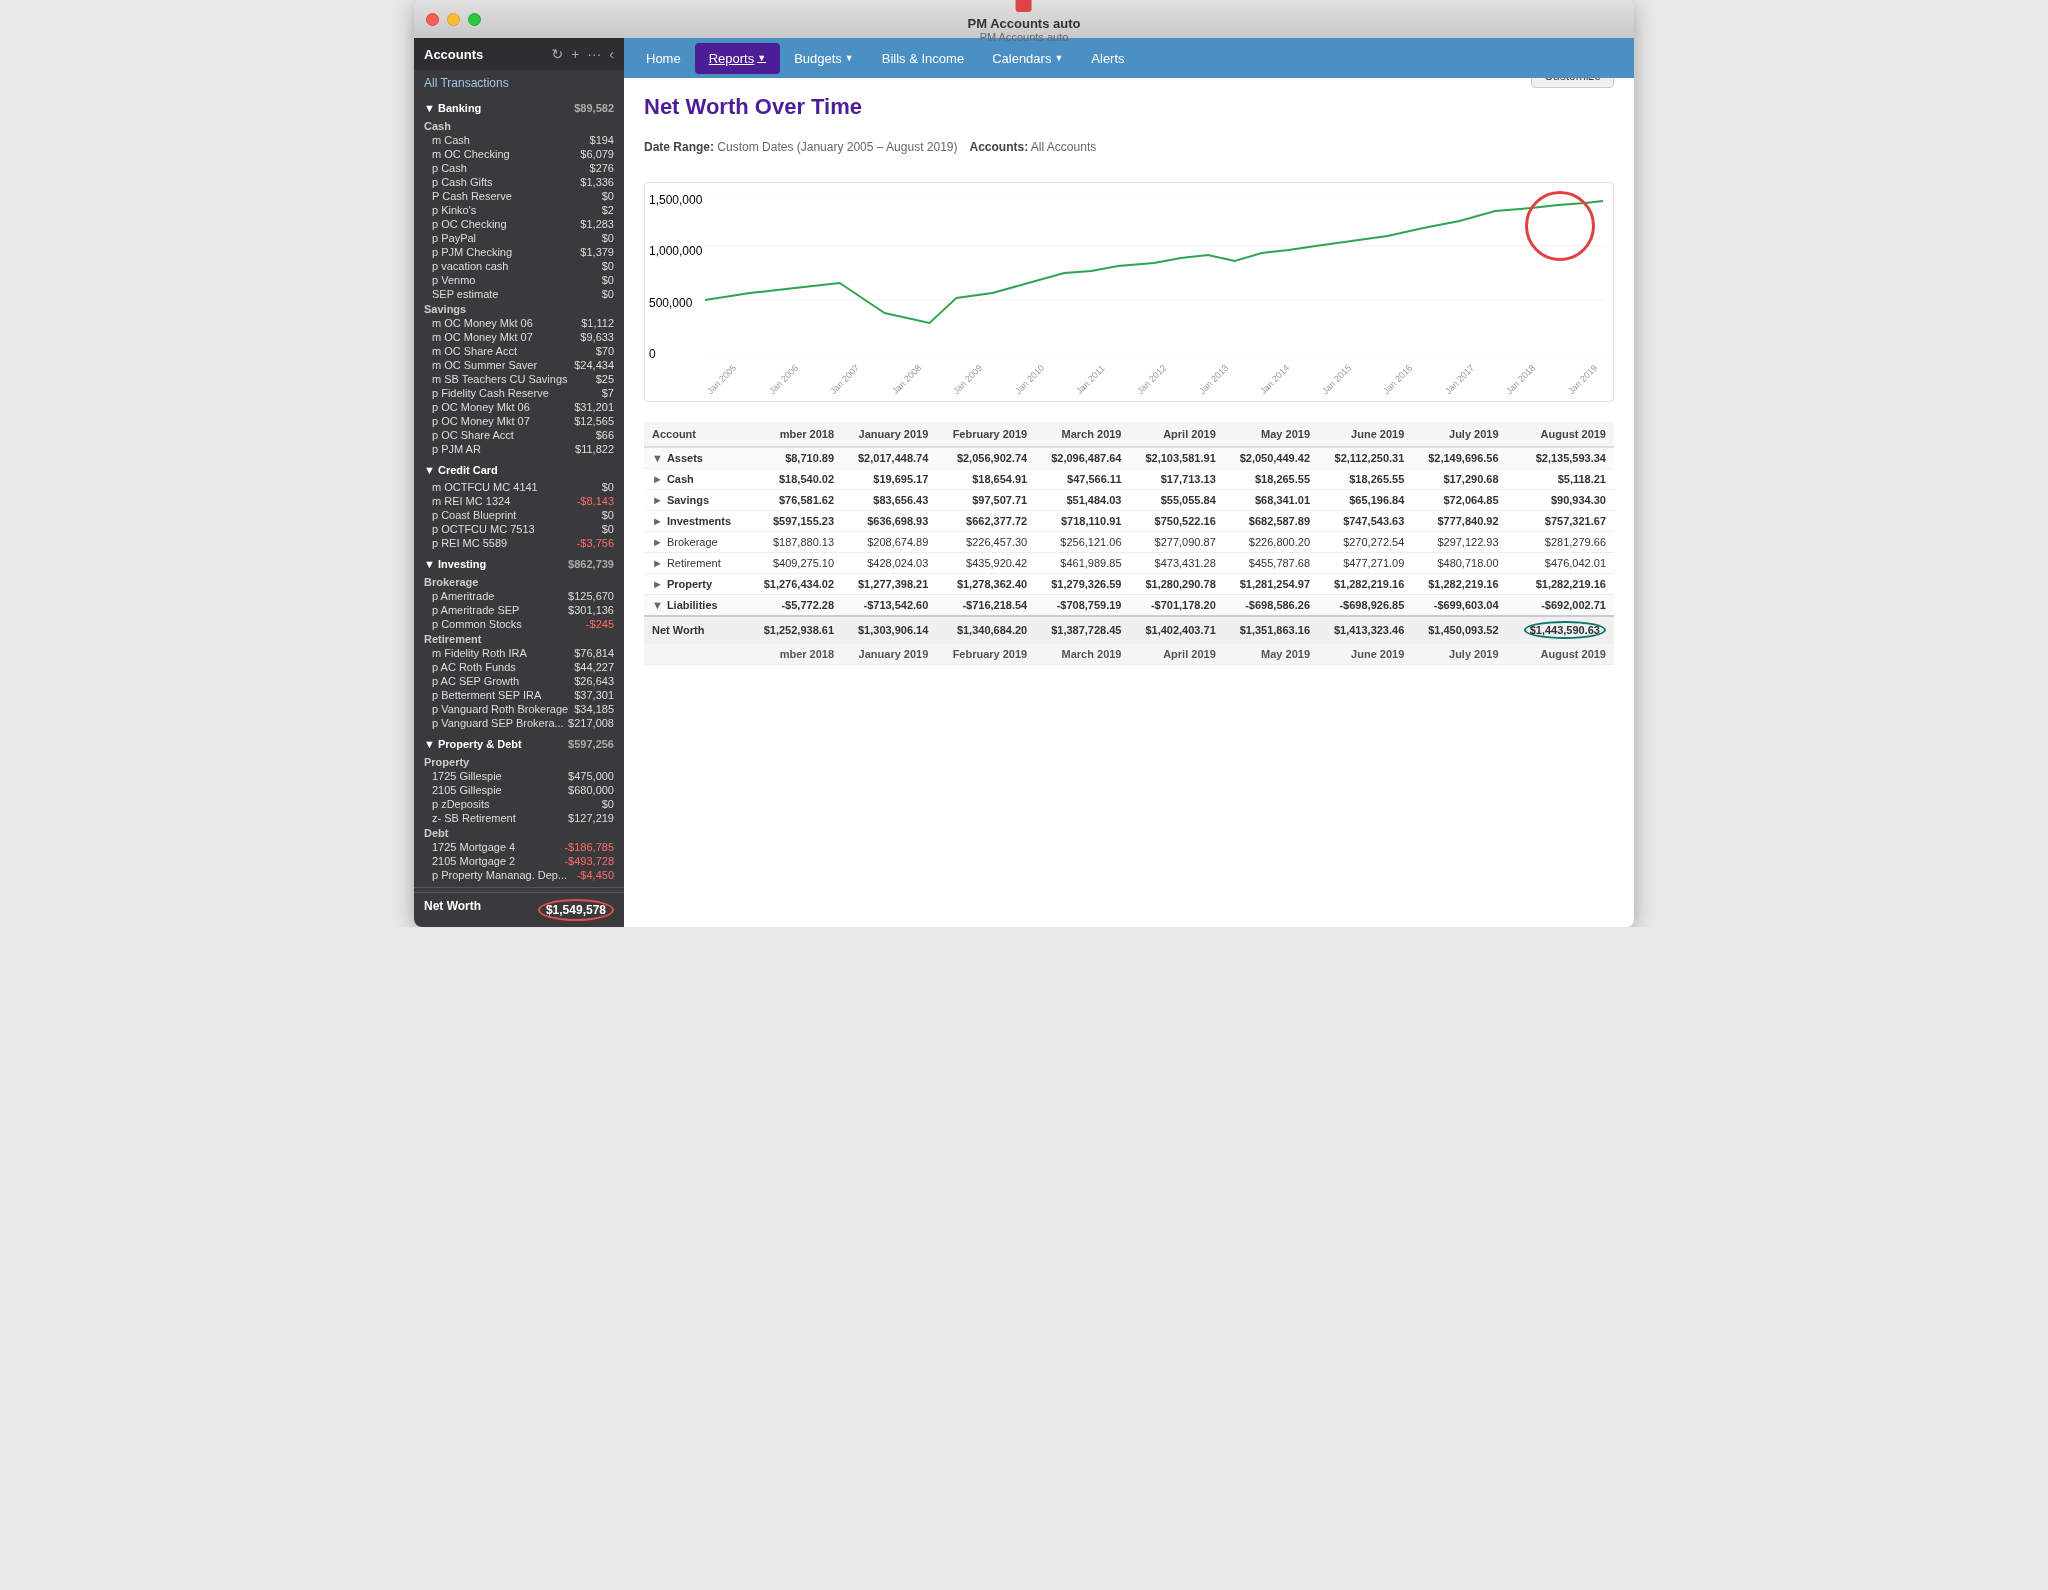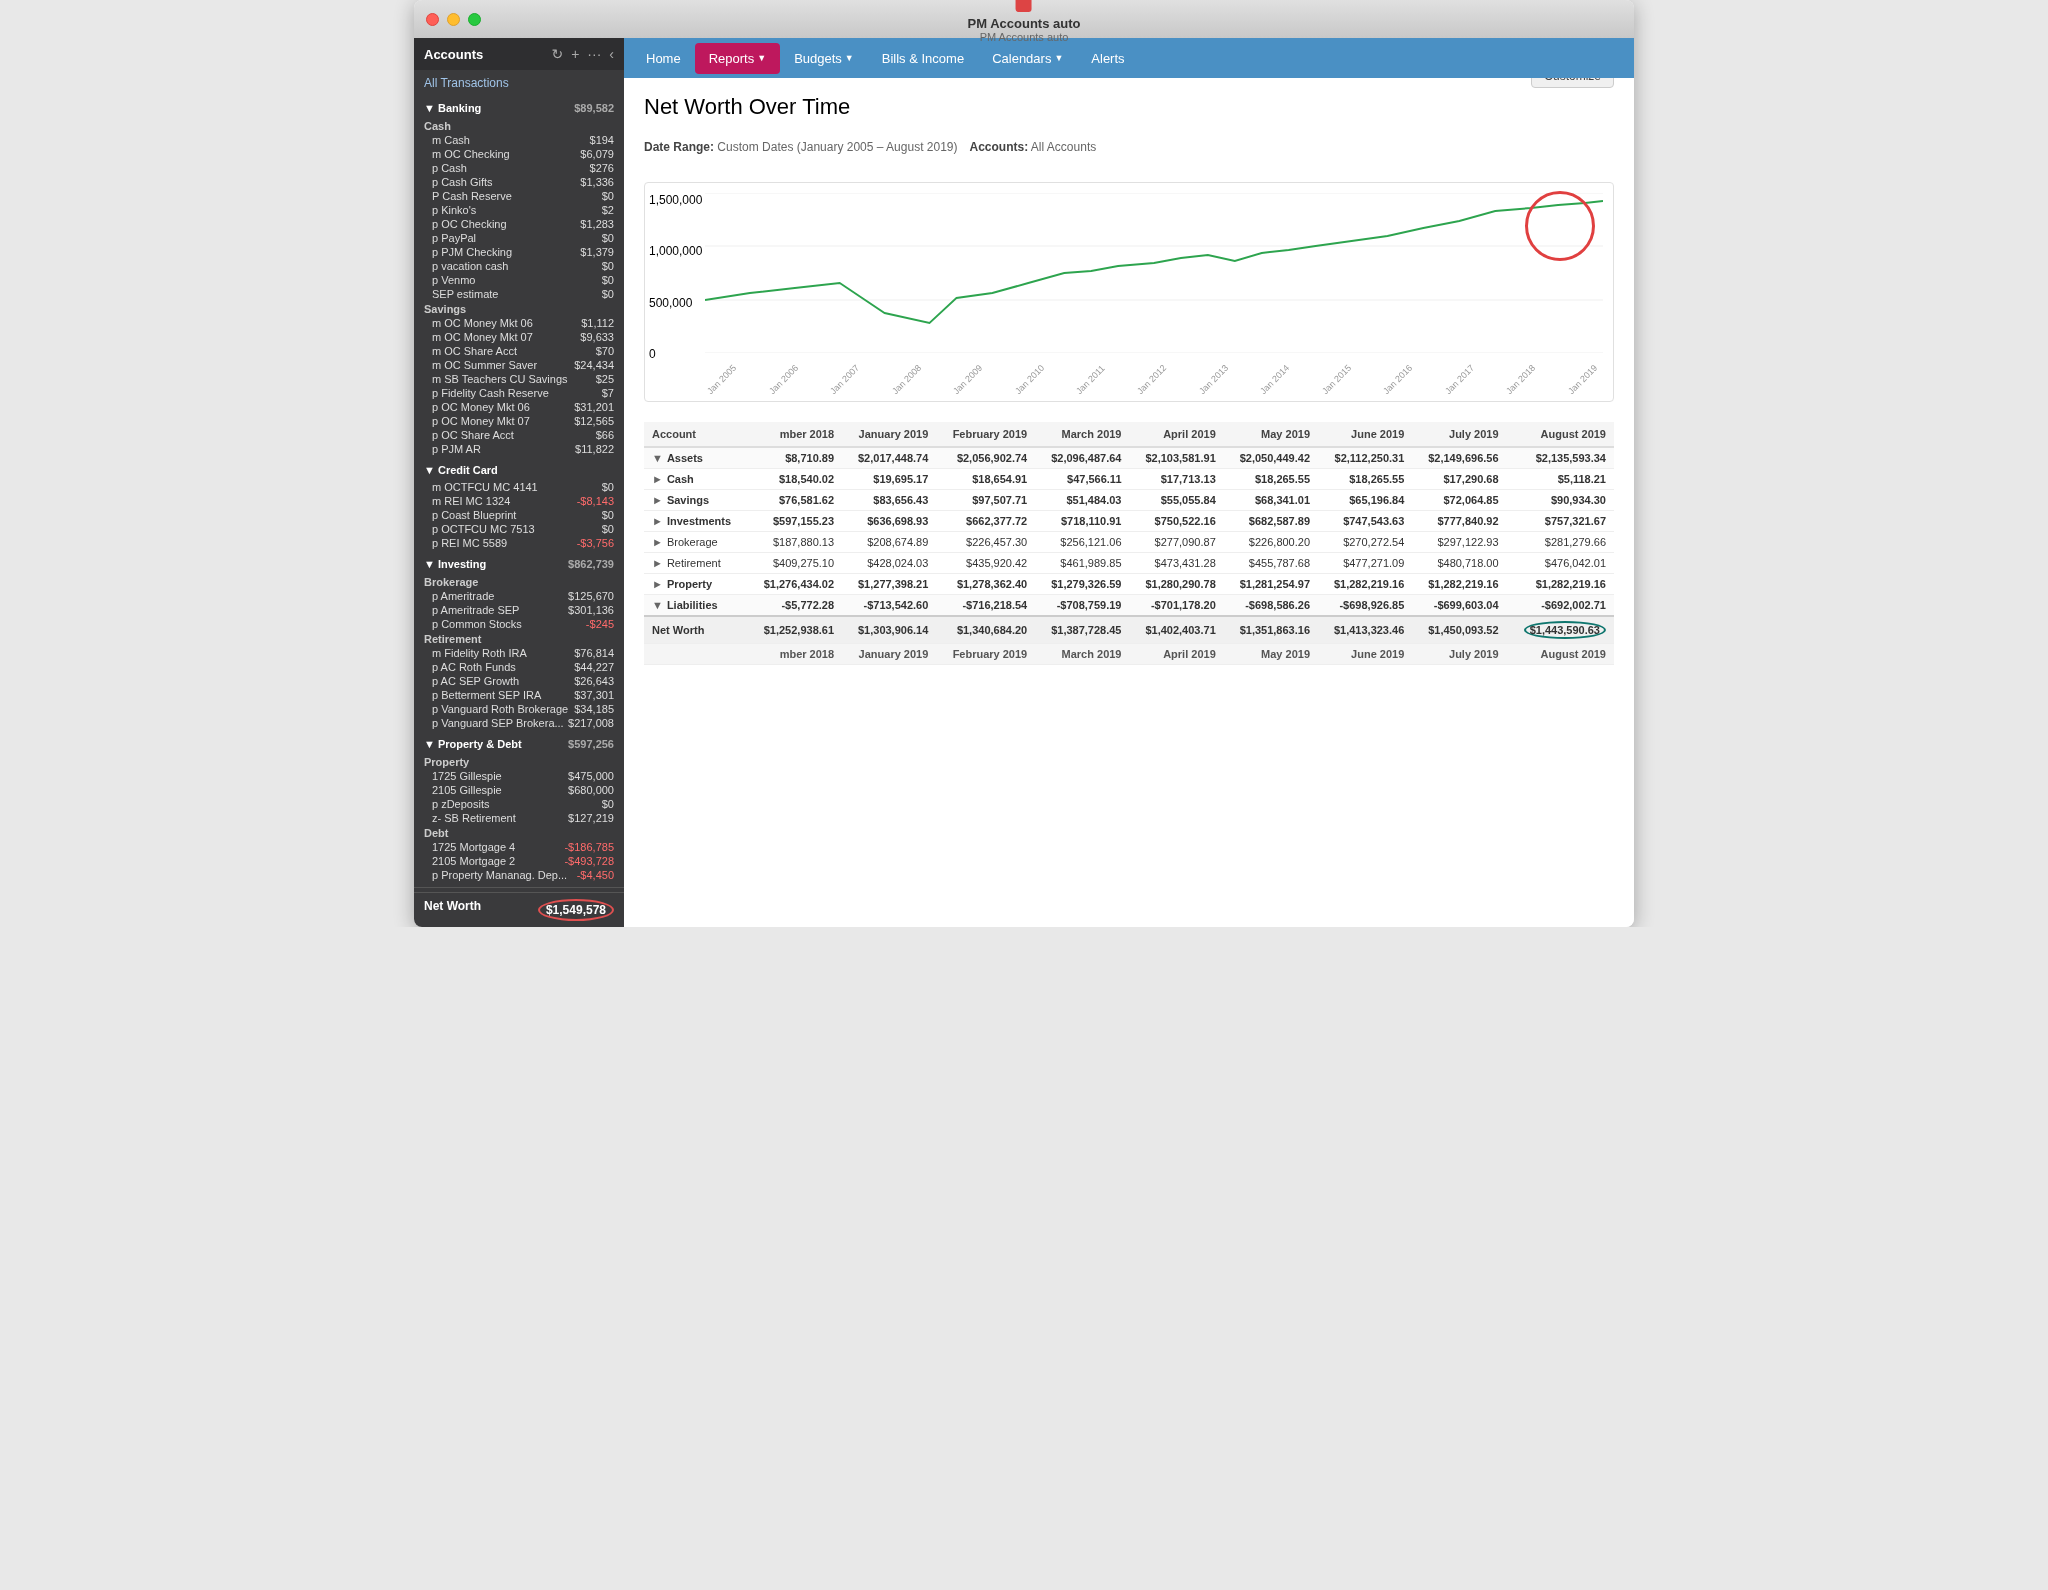--- a/index.html
+++ b/index.html
@@ -39,26 +39,26 @@
     .sidebar-divider { height: 1px; background: #555; margin: 3px 0; }
     .net-worth-row { display: flex; justify-content: space-between; padding: 6px 10px; font-size: 12px; font-weight: 600; color: #fff; border-top: 1px solid #555; margin-top: 4px; position: relative; }
     .net-worth-amount { color: #fff; border: 2px solid #e05050; border-radius: 50%; padding: 2px 6px; }
 
     
     .main { flex: 1; display: flex; flex-direction: column; overflow: hidden; }
 
     
     .navbar { background: #4a90c4; display: flex; align-items: center; padding: 0 8px; height: 40px; }
     .nav-item { padding: 8px 14px; color: #fff; font-size: 13px; cursor: pointer; border-radius: 4px; display: flex; align-items: center; gap: 3px; }
-    .nav-item.active { background: #be185d; }
+    .nav-item.active { background: #4c1d95; text-decoration: underline; }
     .nav-arrow { font-size: 9px; }
 
     
     .content { flex: 1; overflow-y: auto; background: #fff; padding: 16px 20px; }
-    .page-title { font-size: 22px; font-weight: 400; color: #000000; margin-bottom: 12px; }
+    .page-title { font-size: 22px; font-weight: 700; color: #4c1d95; margin-bottom: 12px; }
     .customize-btn { float: right; background: #f0f0f0; border: 1px solid #ccc; border-radius: 4px; padding: 4px 12px; font-size: 12px; cursor: pointer; color: #444; margin-top: -30px; }
 
     .filter-row { display: flex; gap: 12px; margin-bottom: 16px; font-size: 12px; color: #666; }
     .filter-row .label { font-weight: 600; color: #444; }
 
     
     .chart-container { border: 1px solid #e0e0e0; border-radius: 4px; padding: 10px; margin-bottom: 20px; position: relative; height: 220px; background: #fff; margin-top: 28px; }
     .chart-y-labels { position: absolute; left: 0; top: 10px; bottom: 40px; display: flex; flex-direction: column; justify-content: space-between; padding: 0 4px; }
 
     

